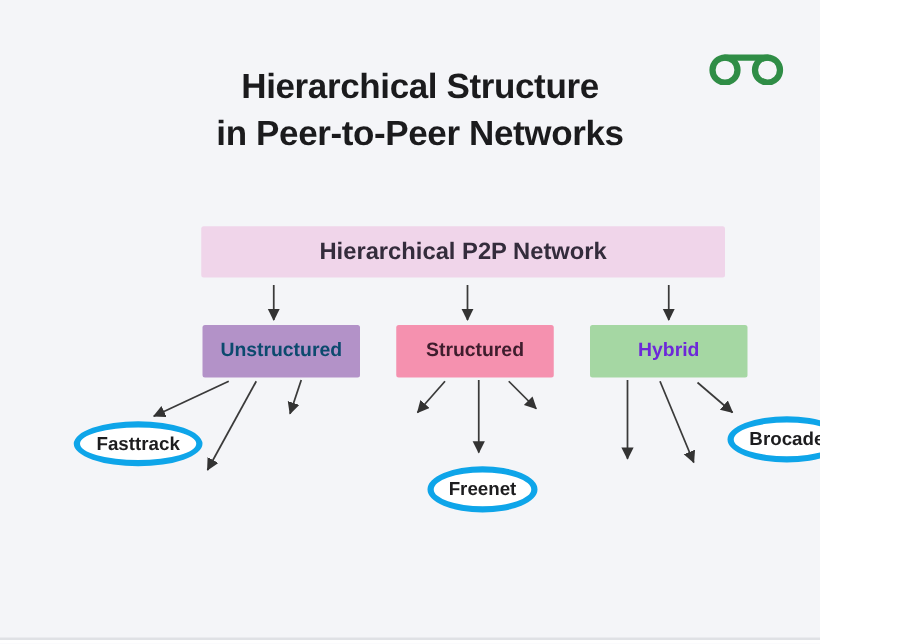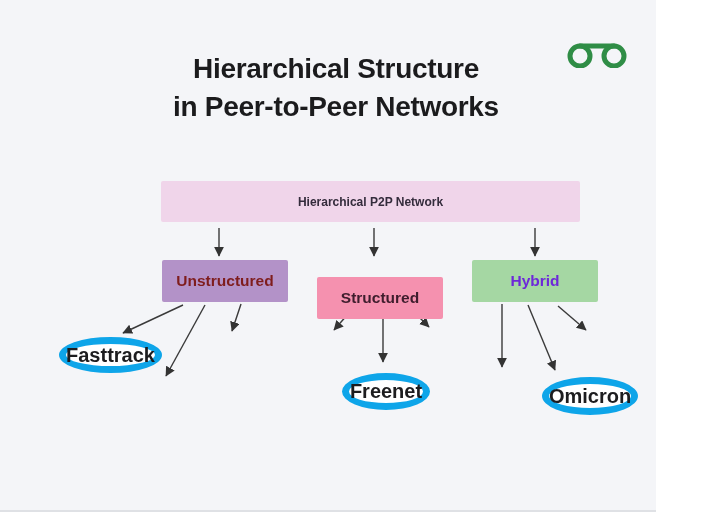--- a/index.html
+++ b/index.html
@@ -22,34 +22,34 @@
   }
   .logo{position:absolute;top:40px;right:26px;width:66px;height:28px;}
   .edges{position:absolute;left:0;top:0;width:720px;height:515px;}
   .node{
     position:absolute;
     display:flex;align-items:center;justify-content:center;
     box-sizing:border-box;
     border-radius:2px;
     font-weight:bold;
   }
-  .root-box{left:161px;top:181px;width:419px;height:41px;background:#F0D5EA;color:#342c3c;font-size:12px;text-align:center;}
+  .root-box{left:161px;top:181px;width:419px;height:41px;background:#F0D5EA;color:#342c3c;font-size:19px;text-align:center;}
   .cat{top:260px;width:126px;height:42px;font-size:15.5px;}
-  .cat-unstructured{left:162px;background:#B392C8;color:#7f1d1d;}
-  .cat-structured{left:317px;background:#F591AF;color:#3f1d2d;margin-top:17px;}
+  .cat-unstructured{left:162px;background:#B392C8;color:#0c4a6e;}
+  .cat-structured{left:317px;background:#F591AF;color:#3f1d2d;}
   .cat-hybrid{left:472px;background:#A5D7A3;color:#6d28d9;}
   .leaf{
     position:absolute;
     display:flex;align-items:center;justify-content:center;
     box-sizing:border-box;
     background:#FFFFFF;
-    border:7px solid #0ea5e9;
+    border:5px solid #0ea5e9;
     border-radius:50%;
     color:#1d1d1f;
-    font-size:20px;
+    font-size:15px;
     font-weight:bold;
   }
   .leaf-fasttrack{left:59px;top:337px;width:103px;height:36px;}
   .leaf-freenet{left:187px;top:337px;width:90px;height:36px;}
   .leaf-gnutella{left:118px;top:380px;width:104px;height:37px;}
   .leaf-can{left:288px;top:335px;width:87px;height:37px;}
   .leaf-chord{left:395px;top:333px;width:88px;height:36px;}
   .leaf-pastry{left:342px;top:373px;width:88px;height:37px;}
   .leaf-brocade{left:582px;top:333px;width:95px;height:37px;}
   .leaf-jxta{left:454px;top:375px;width:86px;height:37px;}
@@ -100,17 +100,17 @@
   </svg>
 
   <div class="node root-box">Hierarchical P2P Network</div>
 
   <div class="node cat cat-unstructured">Unstructured</div>
   <div class="node cat cat-structured">Structured</div>
   <div class="node cat cat-hybrid">Hybrid</div>
 
   <div class="leaf leaf-fasttrack">Fasttrack</div>
   <div class="leaf leaf-pastry">Freenet</div>
-  <div class="leaf leaf-omicron">Omicron</div>
+  <div class="leaf leaf-brocade">Brocade</div>
 
   <div class="bottom-edge"></div>
   <div class="bottom-white"></div>
 </div>
 
 </body></html>

